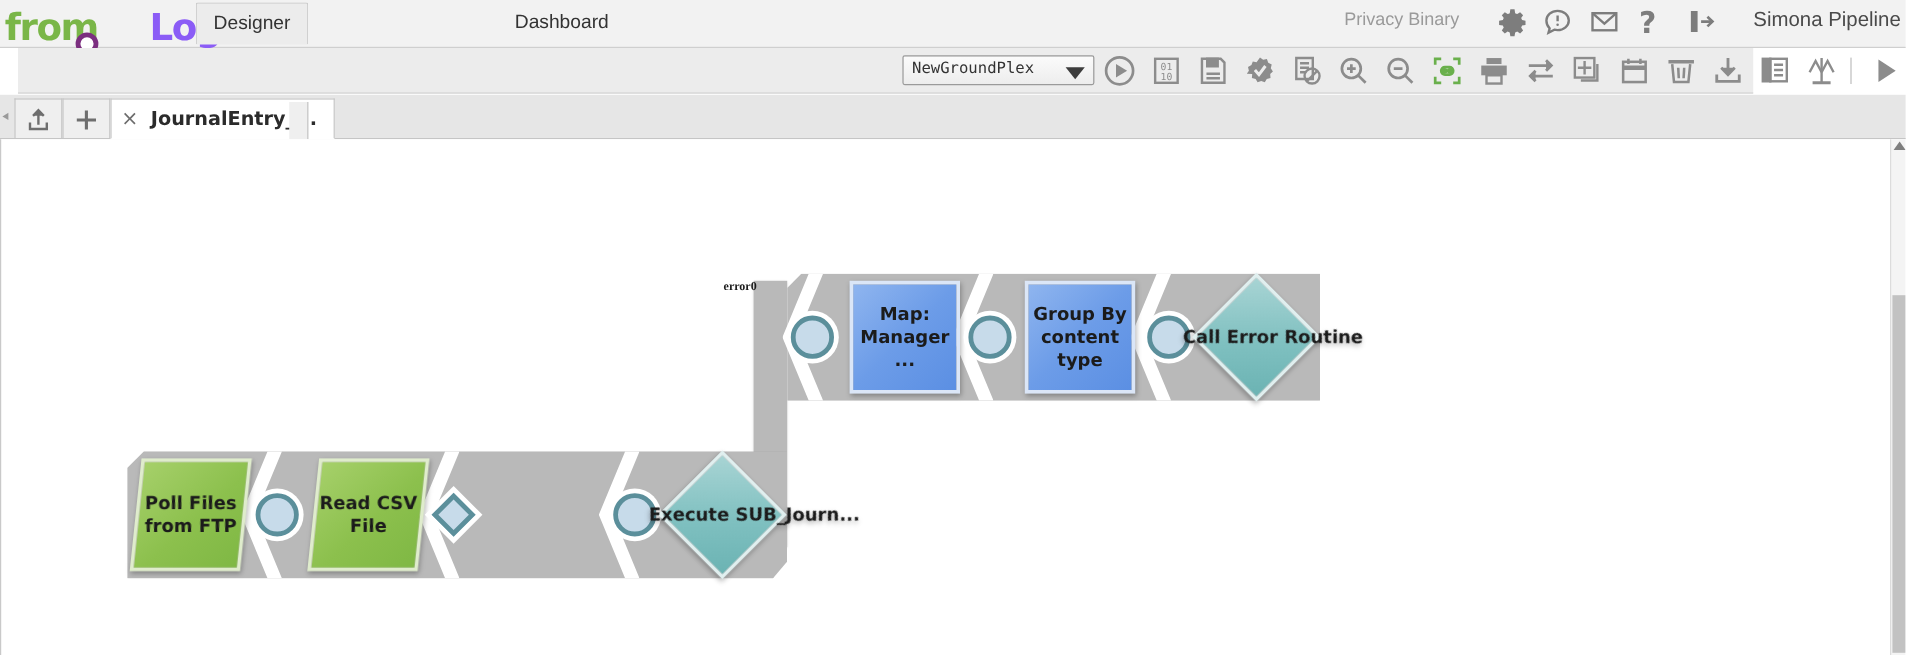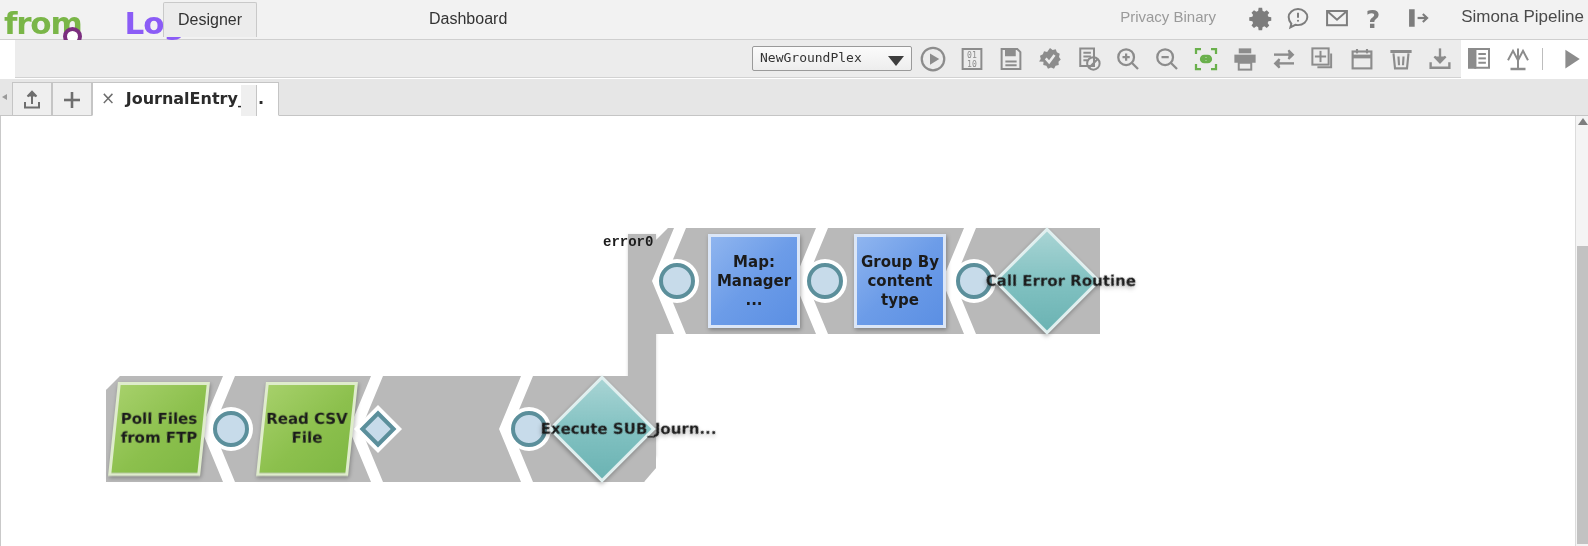--- a/index.html
+++ b/index.html
@@ -235,22 +235,22 @@
   }
   
   .conn-dia {
     position: absolute; width: 26px; height: 26px;
     background: #c7dbea; border: 4px solid #5b8f9b;
     transform: rotate(45deg);
     box-shadow: 0 0 0 4px #ffffff;
   }
   .rail-label {
     position: absolute;
-    font-family: Liberation Mono, monospace;
-    font-size: 14px; font-weight: bold; color: #1b1b1b;
+    font-family: Liberation Serif, serif;
+    font-size: 10px; font-weight: bold; color: #1b1b1b;
     white-space: nowrap;
   }
 </style>
 </head>
 <body>
 
 <div id="topbar">
 
   <div id="logo"><span class="snap">from</span><span class="logic">Logic</span><span class="dot">•</span></div>
   <div id="logo-ring"></div>

